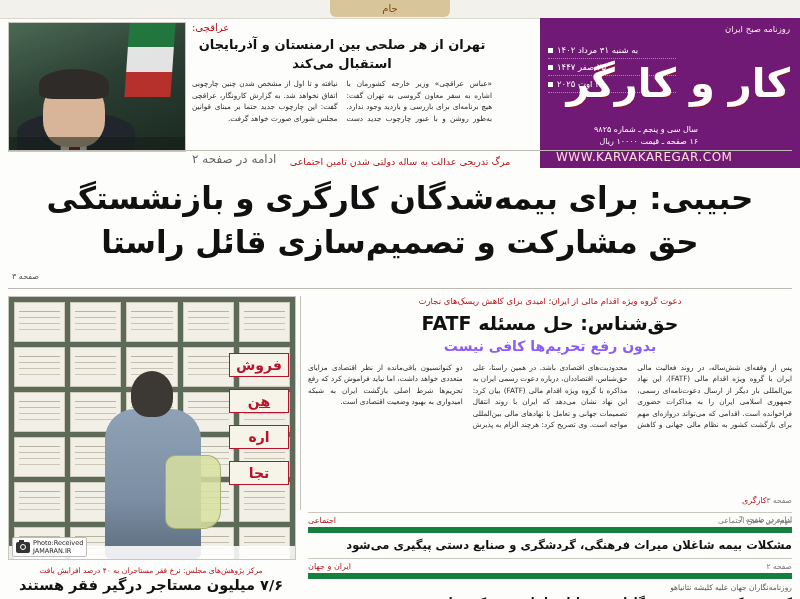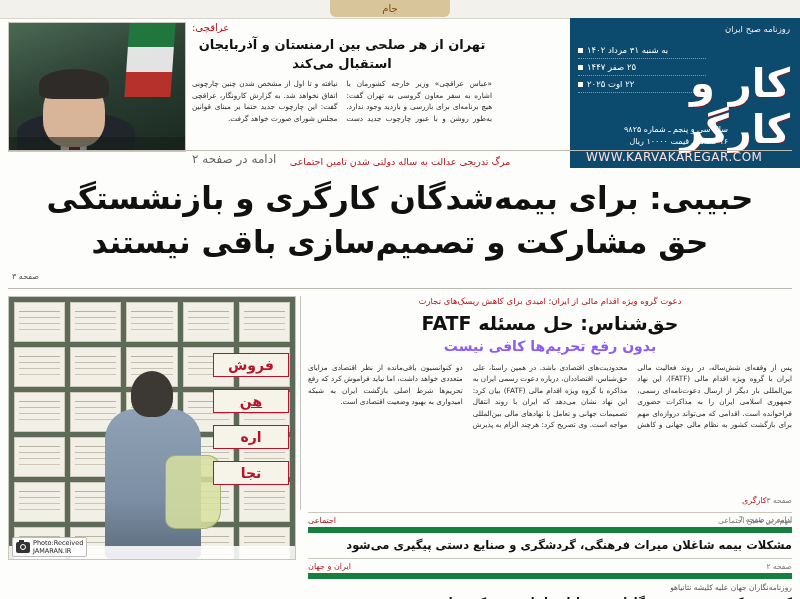--- a/index.html
+++ b/index.html
@@ -40,23 +40,23 @@
     line-height: 17px;
     text-align: center;
     letter-spacing: 1px;
   }
 
   
   .masthead {
     position: absolute;
     top: 18px;
     right: 0;
-    width: 230px;
+    width: 260px;
     height: 150px;
-    background: #0c4a6e;
+    background: #701a75;
     color: #fff;
     box-sizing: border-box;
     padding: 6px 10px 17px 6px;
   }
   .mast-top {
     font-size: 8.5px;
     text-align: right;
     color: #ffe9e6;
     margin-bottom: 2px;
   }
@@ -326,21 +326,21 @@
   .mp-sign {
     position: absolute;
     right: 6px;
     width: 58px;
     background: #f6f3e9;
     border: 1px solid #b8132a;
     color: #b8132a;
     font-size: 14px;
     font-weight: bold;
     text-align: center;
-    padding: 3px 8px;
+    padding: 3px 0;
     direction: rtl;
   }
   .mp-caption {
     position: absolute;
     bottom: 0; left: 0;
     width: 100%;
     background: rgba(255,255,255,.88);
     padding: 2px 4px;
     box-sizing: border-box;
     font-size: 7.5px;
@@ -555,21 +555,21 @@
     <div class="ts-head">تهران از هر صلحی بین ارمنستان و آذربایجان استقبال می‌کند</div>
     <div class="ts-body">«عباس عراقچی» وزیر خارجه کشورمان با اشاره به سفر معاون گروسی به تهران گفت: هیچ برنامه‌ای برای بازرسی و بازدید وجود ندارد. به‌طور روشن و با عبور چارچوب جدید دست نیافته و تا اول از مشخص شدن چنین چارچوبی اتفاق نخواهد شد. به گزارش کارونگار، عراقچی گفت: این چارچوب جدید حتما بر مبنای قوانین مجلس شورای صورت خواهد گرفت.</div>
     <div class="ts-more">ادامه در صفحه ۲</div>
   </div>
 
   <div class="rule-full" style="top:150px;"></div>
 
   <div class="lead-kicker">مرگ تدریجی عدالت به ساله دولتی شدن تامین اجتماعی</div>
   <div class="lead-head">
     <div>حبیبی: برای بیمه‌شدگان کارگری و بازنشستگی</div>
-    <div>حق مشارکت و تصمیم‌سازی باقی نیستند</div>
+    <div>حق مشارکت و تصمیم‌سازی قائل راستا</div>
   </div>
   <div class="lead-page">صفحه ۳</div>
 
   <div class="rule-full" style="top:288px;"></div>
 
   <div class="main-photo">
     <div class="mp-wall"></div>
     <div class="mp-grid">
       <div class="mp-note"></div>
       <div class="mp-note"></div>
@@ -647,19 +647,23 @@
   <div class="bottom-rule" style="top:558px;"></div>
   <div class="brief" style="top:562px; left:308px; width:484px;">
     <div class="brief-hdr">
       <span class="brief-tag">ایران و جهان</span>
       <span class="brief-pg">صفحه ۲</span>
     </div>
     <div class="brief-sub">روزنامه‌نگاران جهان علیه کلیشه نتانیاهو</div>
     <div class="brief-head">کوربین: کشتن عمدی خبرنگاران توسط اسرائیل منزجرکننده است</div>
   </div>
 
+  <div class="lead-caption-strip">
+    <div class="lc-kicker">مرکز پژوهش‌های مجلس: نرخ فقر مستاجران به ۴۰ درصد افزایش یافت</div>
+    <div class="lc-head">۷/۶ میلیون مستاجر درگیر فقر هستند</div>
+  </div>
 
   <div style="position:absolute; top:496px; left:308px; width:484px; display:flex; flex-direction:row-reverse; justify-content:flex-end; direction:rtl;">
     <span style="font-size:8px;color:#b5131c;">کارگری</span>
     <span style="font-size:7.5px;color:#777;">صفحه ۳</span>
   </div>
 
 </div>
 
 </body></html>

